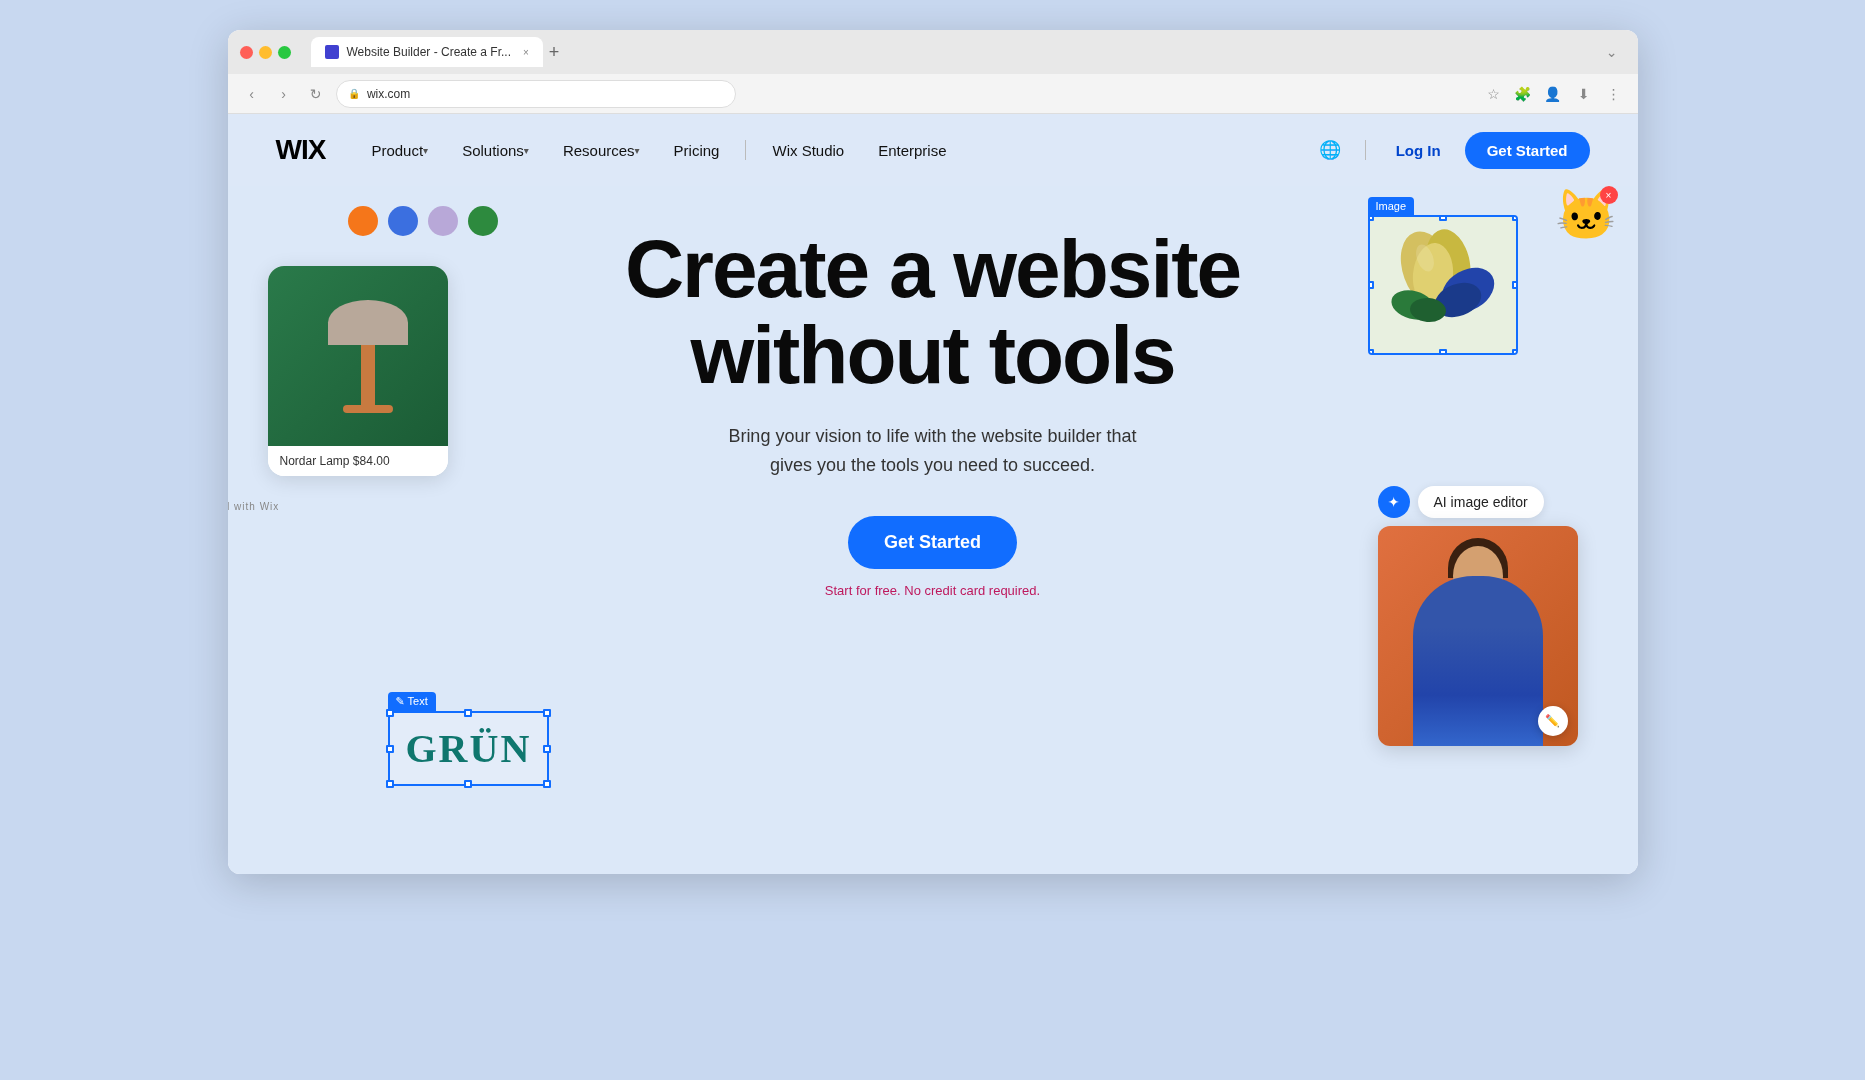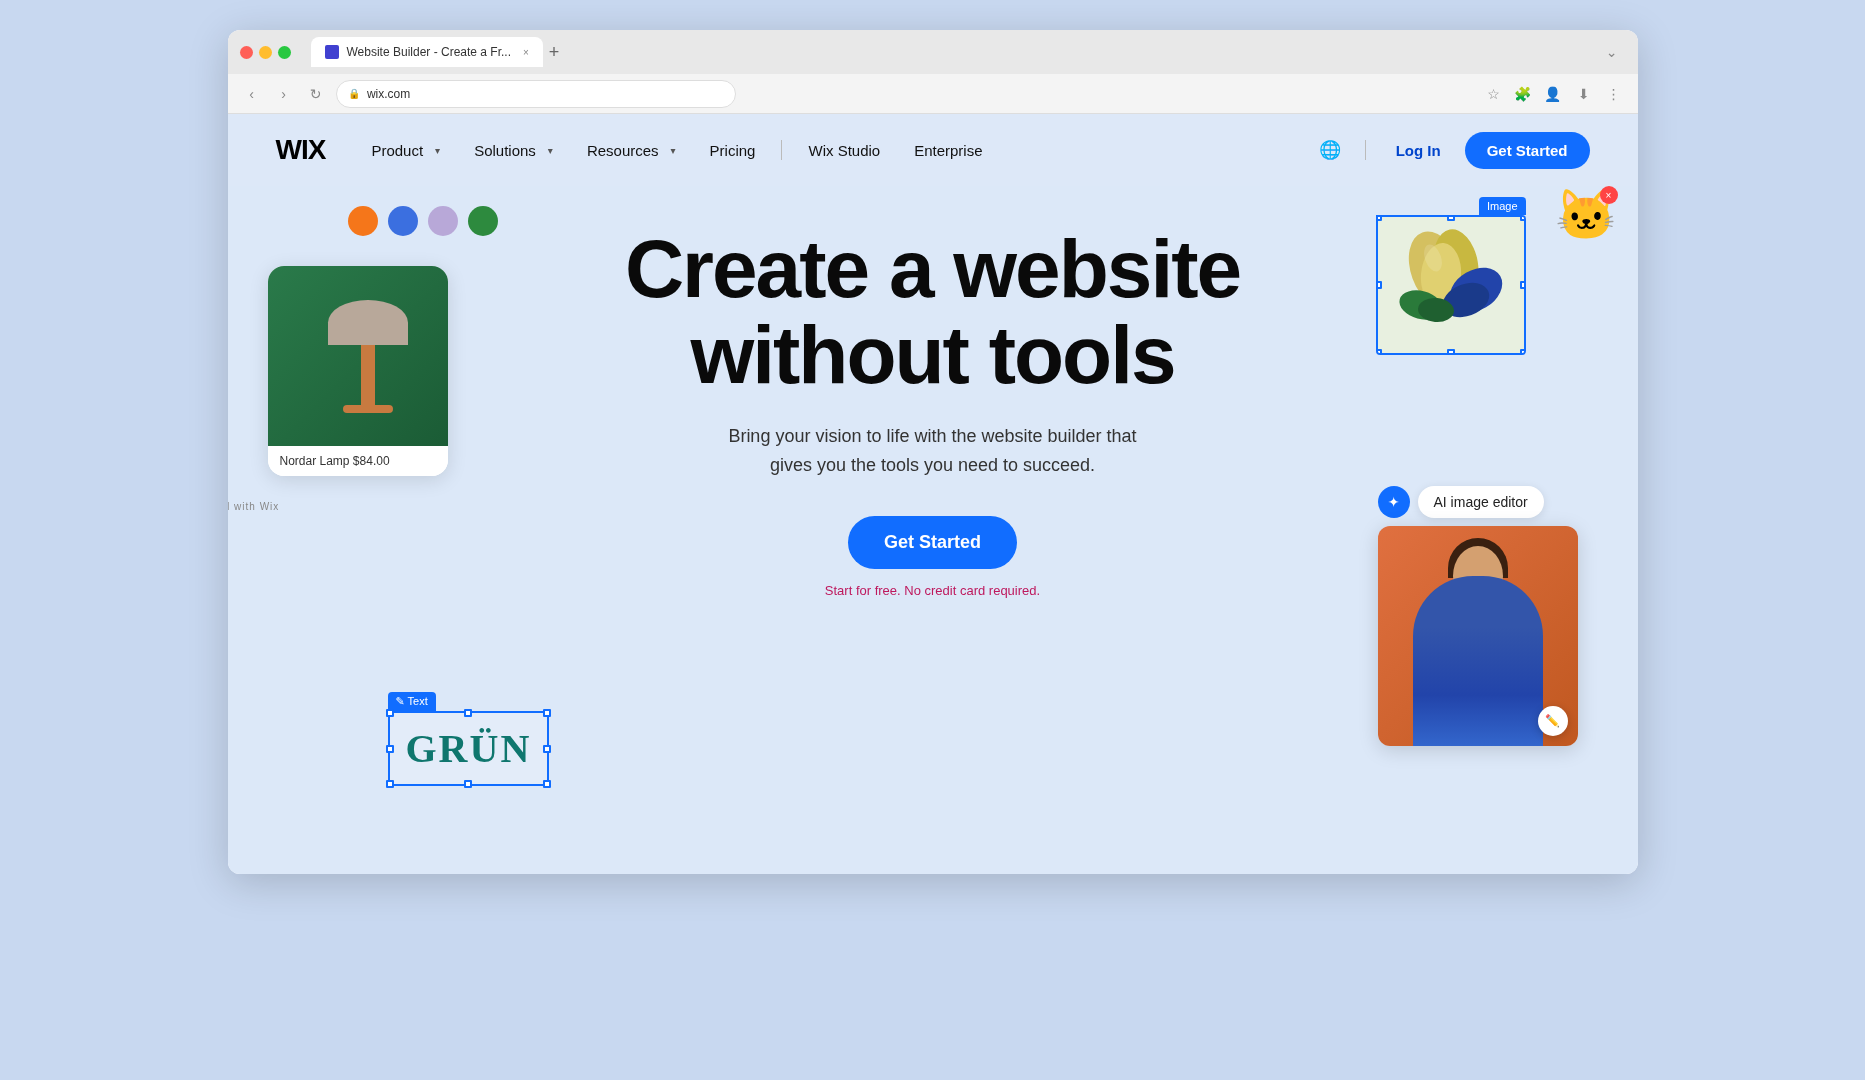--- a/index.html
+++ b/index.html
@@ -187,21 +187,21 @@
     .nav-links {
       display: flex;
       align-items: center;
       gap: 6px;
       flex: 1;
     }
 
     .nav-item {
       display: flex;
       align-items: center;
-      gap: 12px;
+      gap: 0;
       padding: 8px 14px;
       font-size: 15px;
       color: #111;
       cursor: pointer;
       border-radius: 6px;
       font-weight: 400;
     }
 
     .nav-chevron {
       font-size: 10px;
@@ -410,24 +410,23 @@
       font-size: 40px;
       font-weight: 900;
       color: #0f766e;
       letter-spacing: 2px;
       font-family: 'Georgia', serif;
     }
 
     
     .image-widget {
       position: absolute;
-      right: 112px;
+      right: 120px;
       top: 10px;
       z-index: 10;
-      text-align: right;
     }
 
     .image-tag {
       background: #116DFF;
       color: #fff;
       font-size: 11px;
       padding: 3px 8px;
       border-radius: 4px 4px 0 0;
       display: inline-flex;
       align-items: center;

